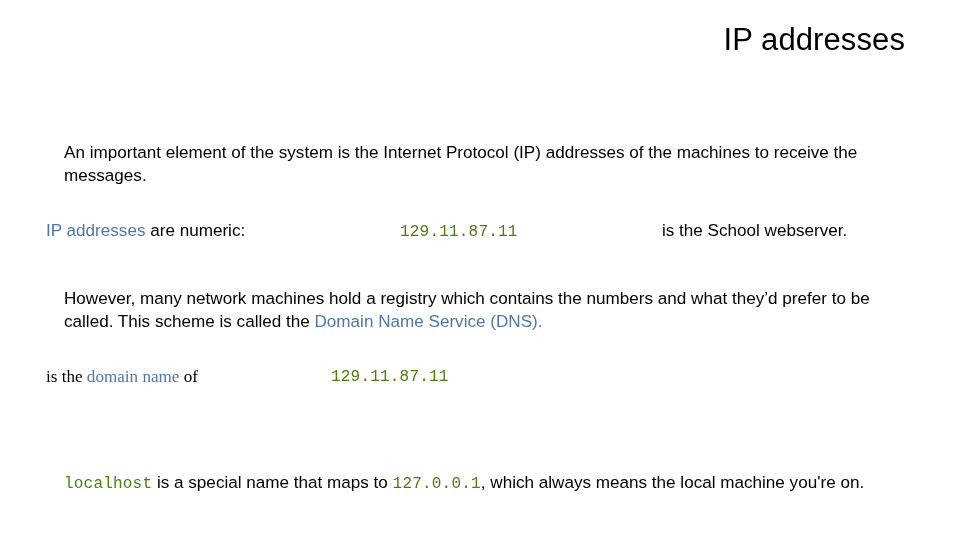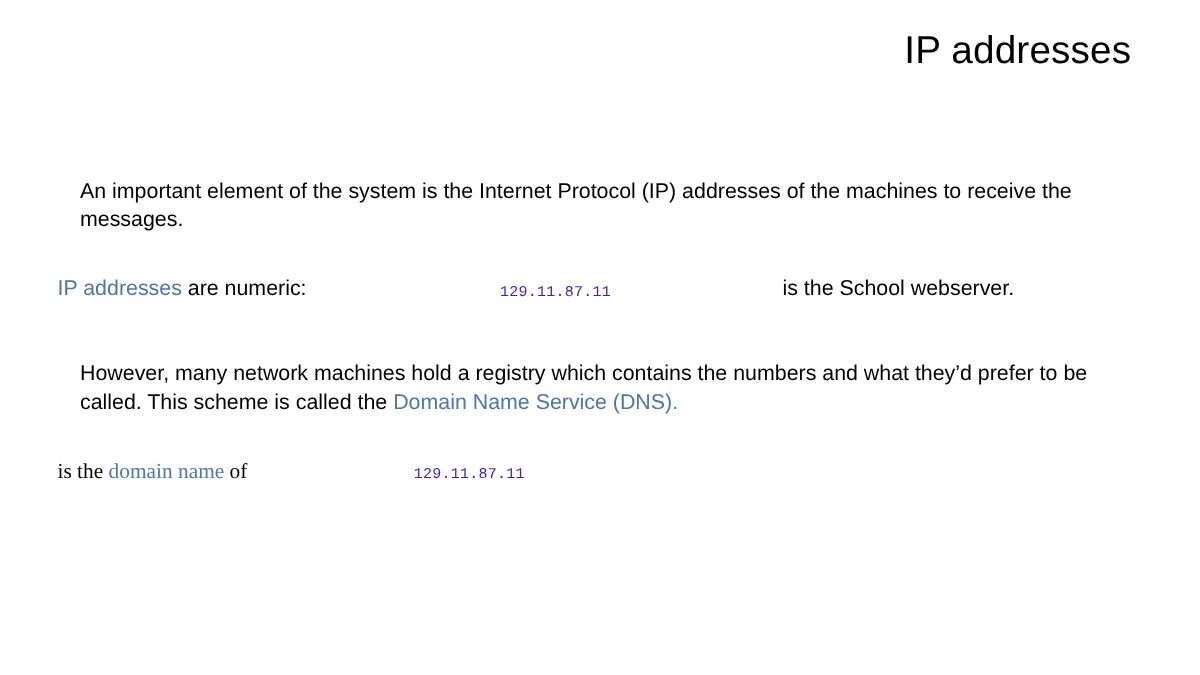--- a/index.html
+++ b/index.html
@@ -61,36 +61,36 @@
   .gap-xl  { height: 52px; }
 
   
   .accent {
     color: #4f76a8;
   }
 
   
   .mono {
     font-family: "Liberation Mono", "DejaVu Sans Mono", monospace;
-    font-size: 12px;
+    font-size: 16px;
     letter-spacing: 0.2px;
-    color: #4c1d95;
+    color: #4d7c0f;
   }
 
   
   .row {
     display: flex;
     align-items: flex-end;
     font-size: 17.1px;
     line-height: 1.33;
     white-space: nowrap;
   }
   .col-a { width: 354px; flex: 0 0 auto; }
   .col-b { width: 226px; flex: 0 0 auto; }
-  .col-c { flex: 1 1 auto; }
+  .col-c { flex: 1 1 auto; margin-left: 36px; }
 
   .row2 .c1 { width: 286px; flex: 0 0 auto; }
   .row2 .c2 { width: 285px; flex: 0 0 auto; font-family: Liberation Serif, serif; }
   .row2 .c3 { flex: 1 1 auto; }
 </style>
 </head>
 <body>
 
 <div class="slide">
 
@@ -117,15 +117,16 @@
     <div class="row row2">
       <div class="c2"><span>is the </span><span class="accent">domain name</span><span> of</span></div>
       <div class="c3 mono">129.11.87.11</div>
     </div>
 
     <div class="gap-lg"></div>
 
 
     <div class="gap-xl"></div>
 
+    <p class="para"><span class="mono">localhost</span><span> is a special name that maps to </span><span class="mono">127.0.0.1</span><span>, which always means the local machine you're on.</span></p>
 
   </div>
 </div>
 
 </body></html>

